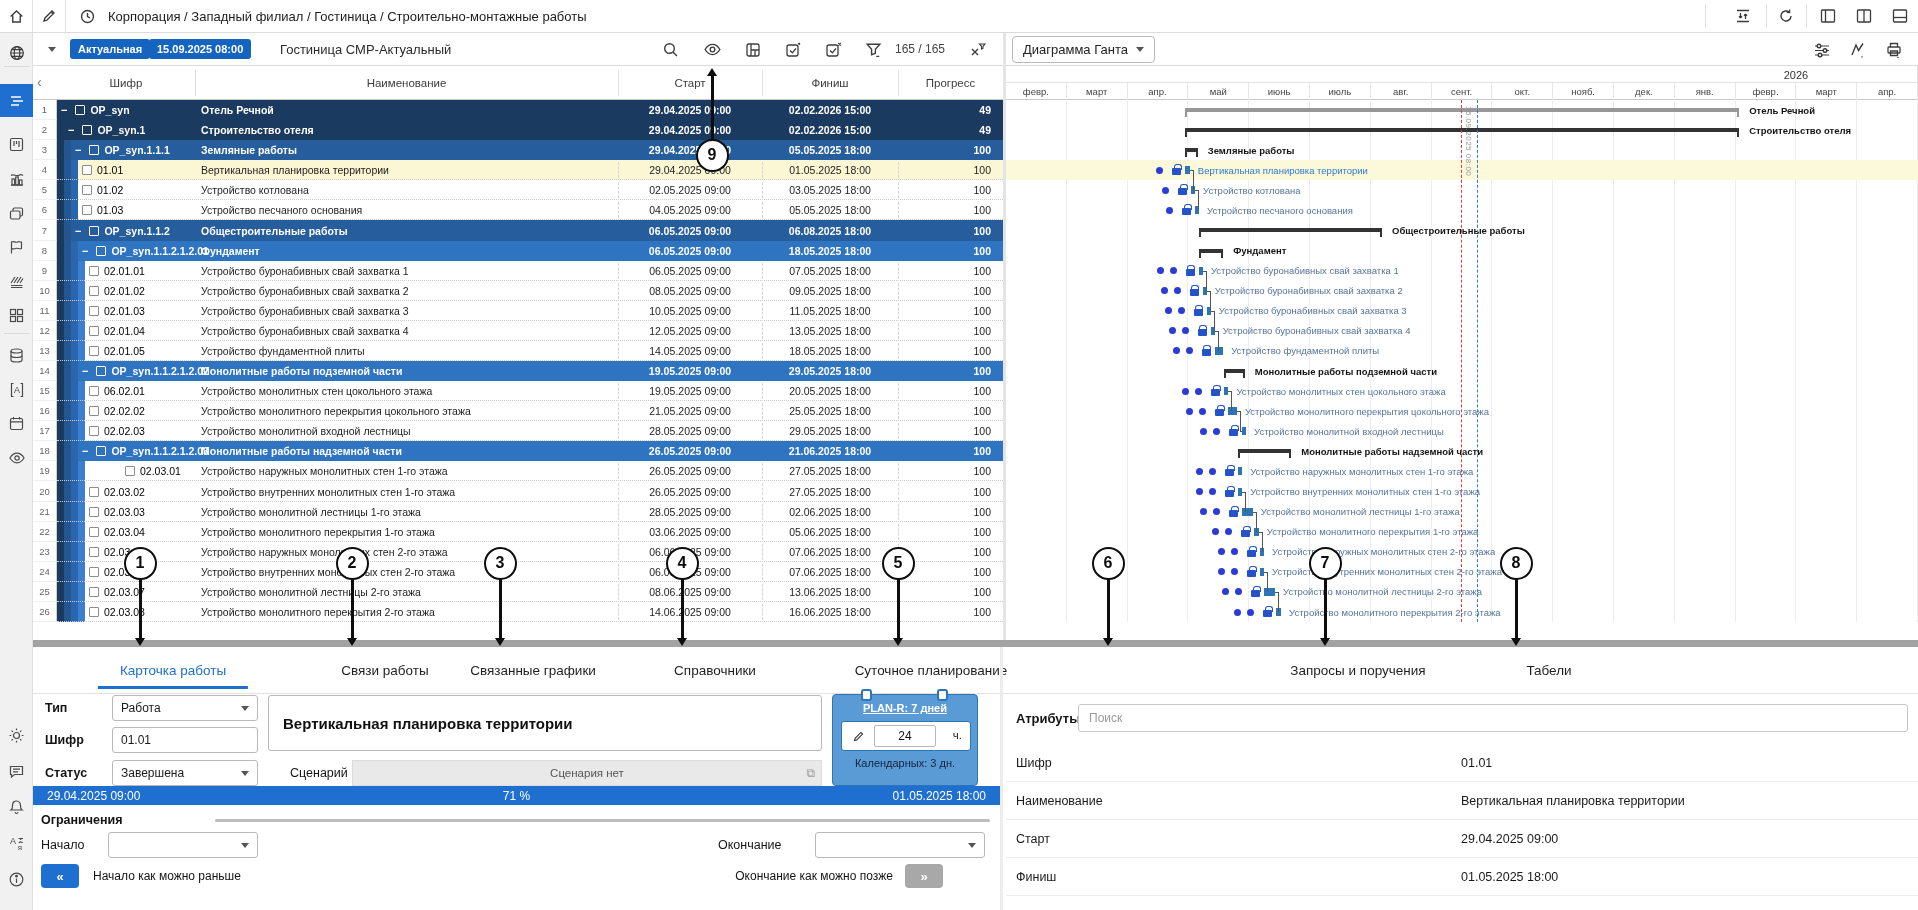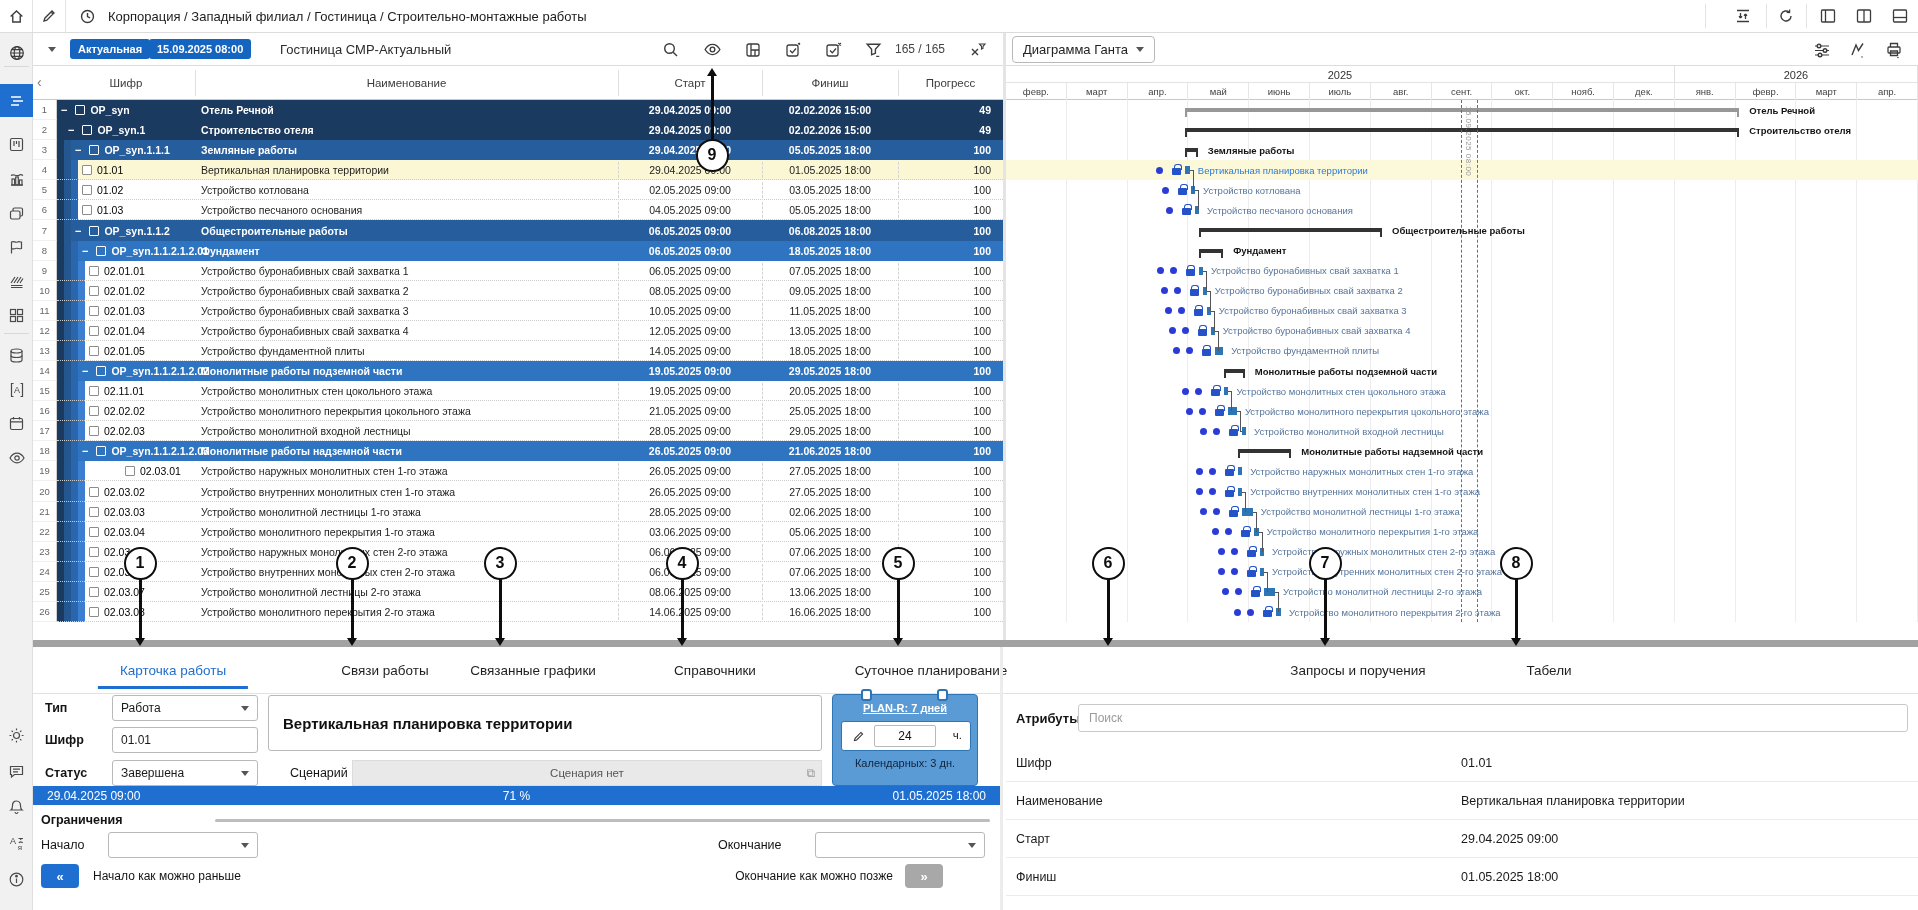--- a/index.html
+++ b/index.html
@@ -722,21 +722,21 @@
         </div>
       </div>
       <div class="trow" style="height:20.08px;">
         <div class="stripe" style="left:24px;background:#1b3a60;"></div>
         <div class="stripe" style="left:31px;background:#24568f;"></div>
         <div class="stripe" style="left:38px;background:#2a66ad;"></div>
         <div class="stripe" style="left:45px;background:#3c7ecf;"></div>
         <div class="numcell">15</div>
         <div class="codewrap" style="left:56px;right:0;">
           <span class="cb"></span>
-          <span>02.11.01</span>
+          <span>06.02.01</span>
         </div>
         <div class="tcell nm" style="left:162px;width:423px;padding-left:6px;">
           <span>Устройство монолитных стен цокольного этажа</span>
         </div>
         <div class="tcell c" style="left:585px;width:144px;">
           <span>19.05.2025 09:00</span>
         </div>
         <div class="tcell c" style="left:729px;width:136px;">
           <span>20.05.2025 18:00</span>
         </div>
@@ -1067,21 +1067,20 @@
       <svg width="20" height="20" viewBox="0 0 20 20" fill="none" stroke="#3c3c3c" stroke-width="1.3">
           <rect x="4" y="7" width="12" height="6" rx="1"></rect>
           <path d="M6.5 7 V3.5 H13.5 V7 M6.5 11 H13.5 V15.5 H6.5 Z"></path>
           <path d="M13 17 L15 17 L14 18.5 Z" fill="#3c3c3c" stroke="none"></path>
         </svg>
     </div>
   </div>
   <div class="vsplit"></div>
   <div class="rheader">
     <div class="yearrow" id="year-row">
-        <div class="ycell" style="left:0px;width:668.8px;">2025</div>
         <div class="ycell" style="left:668.8px;width:243.2px;">2026</div>
       </div>
     <div class="mrow" id="month-row">
         <div class="mcell" style="left:0px;width:60.8px;">февр.</div>
         <div class="mcell" style="left:60.8px;width:60.8px;">март</div>
         <div class="mcell" style="left:121.6px;width:60.8px;">апр.</div>
         <div class="mcell" style="left:182.39999999999998px;width:60.8px;">май</div>
         <div class="mcell" style="left:243.2px;width:60.8px;">июнь</div>
         <div class="mcell" style="left:304px;width:60.8px;">июль</div>
         <div class="mcell" style="left:364.79999999999995px;width:60.8px;">авг.</div>

